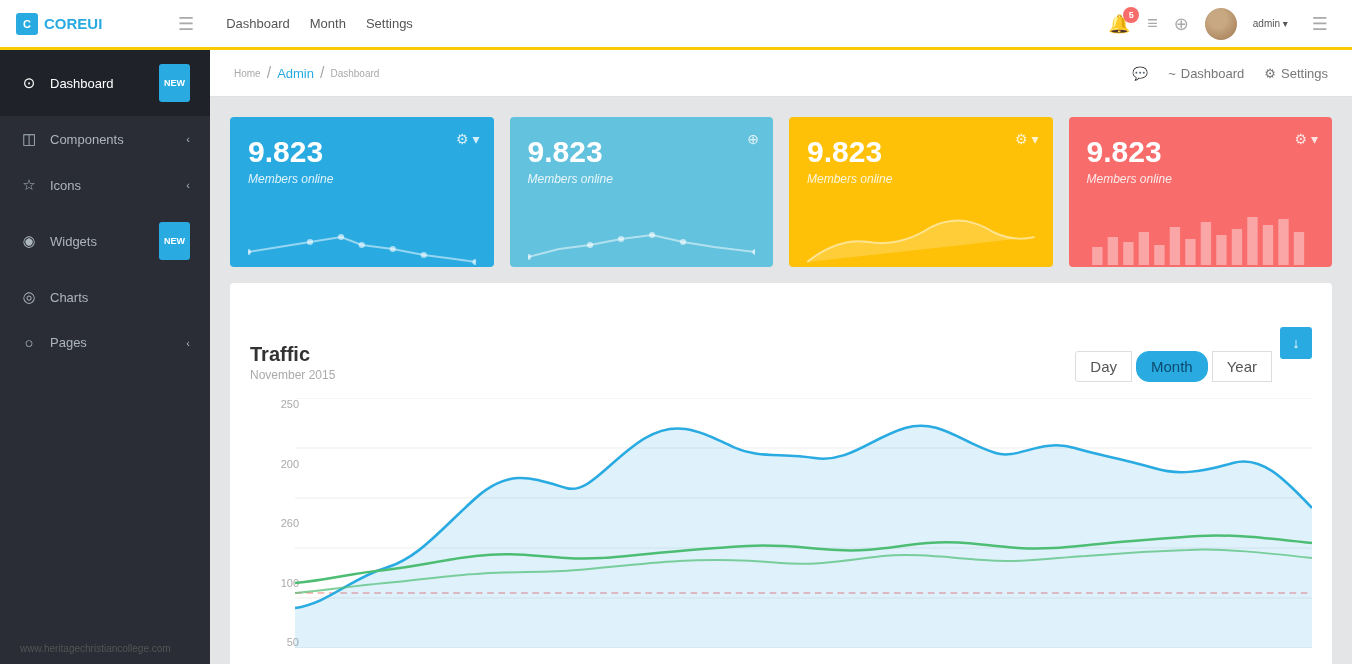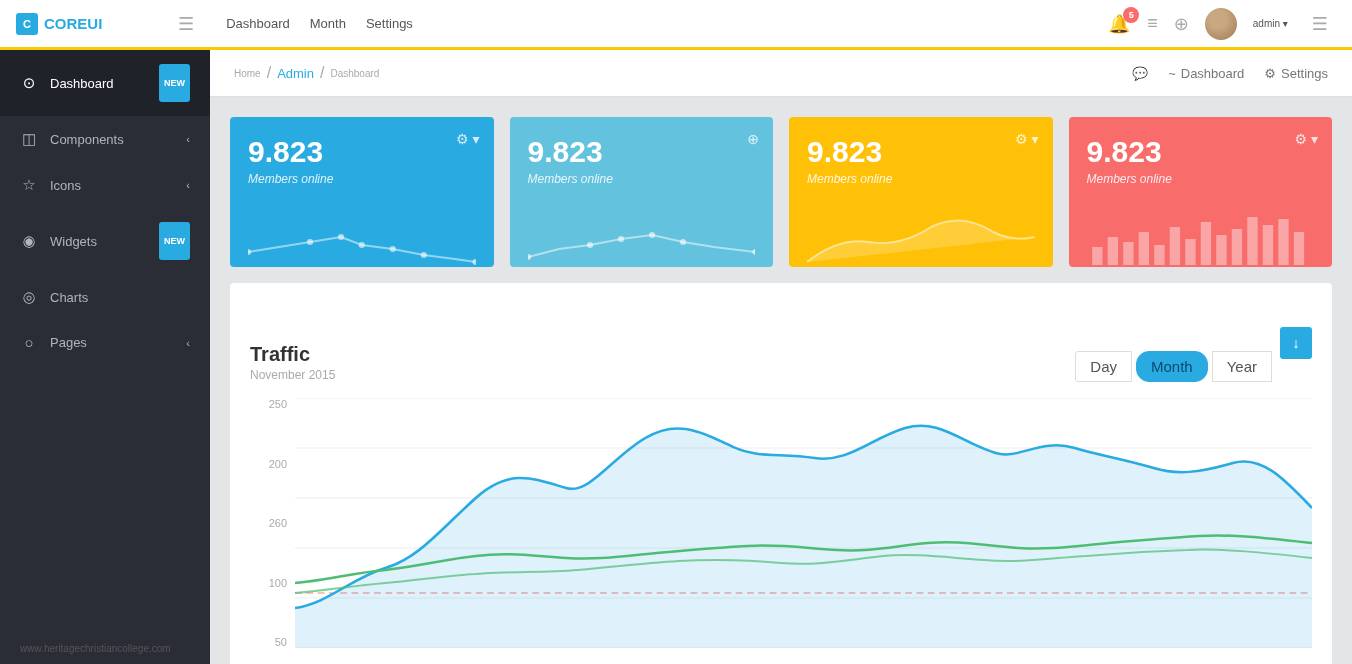--- a/index.html
+++ b/index.html
@@ -96,21 +96,21 @@
     .btn-period {
       padding: 6px 14px; font-size: 15px; border: 1px solid #ddd; background: #fff; color: #555; cursor: pointer; border-radius: 0; margin-top: 48px;
     }
     .btn-period:first-child { border-radius: 3px 0 0 3px; }
     .btn-period:last-of-type { border-radius: 0 3px 3px 0; }
     .btn-period.active { background: #29abe2; color: #0c4a6e; border-color: #29abe2; border-radius: 13px; }
     .btn-download {
       margin-left: 4px; background: #29abe2; color: #fff; border: none; border-radius: 3px; width: 32px; height: 32px; display: flex; align-items: center; justify-content: center; cursor: pointer; font-size: 14px;
     }
     .chart-area { position: relative; height: 250px; }
-    .chart-y-labels { position: absolute; left: 0; top: 0; bottom: 0; width: 45px; display: flex; flex-direction: column; justify-content: space-between; }
+    .chart-y-labels { position: absolute; left: 12px; top: 0; bottom: 0; width: 45px; display: flex; flex-direction: column; justify-content: space-between; }
     .y-label { font-size: 11px; color: #aaa; text-align: right; padding-right: 8px; }
     .chart-canvas { position: absolute; left: 45px; right: 0; top: 0; bottom: 0; }
     .chart-canvas svg { width: 100%; height: 100%; }
     .grid-line { stroke: #eee; stroke-width: 1; }
     .dashed-line { stroke: #f86c6b; stroke-width: 1.5; stroke-dasharray: 6,4; fill: none; opacity: 0.6; }
   </style>
 </head>
 <body>
 
 <nav class="top-nav">

